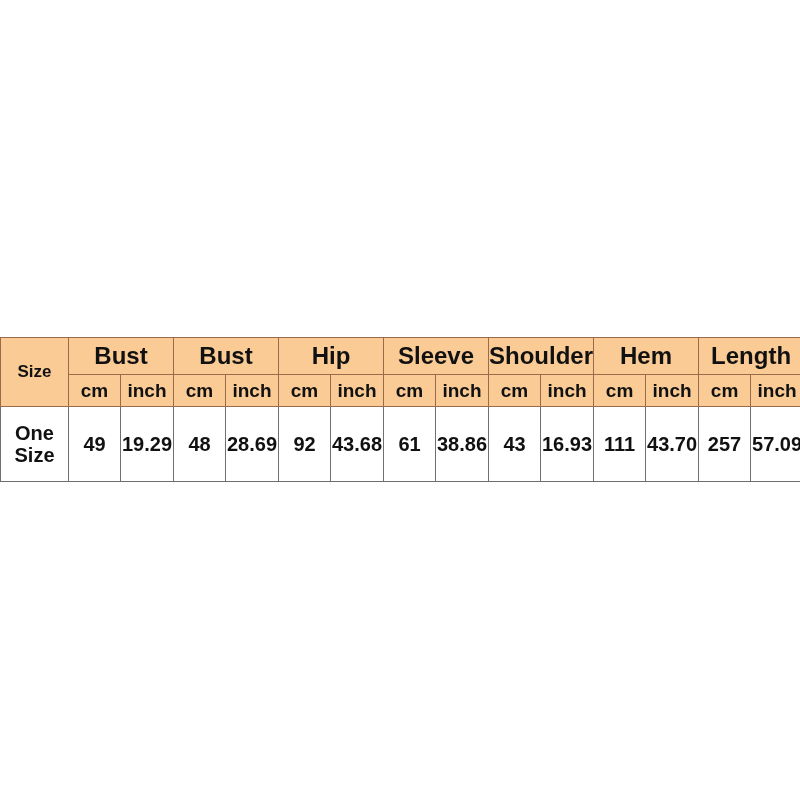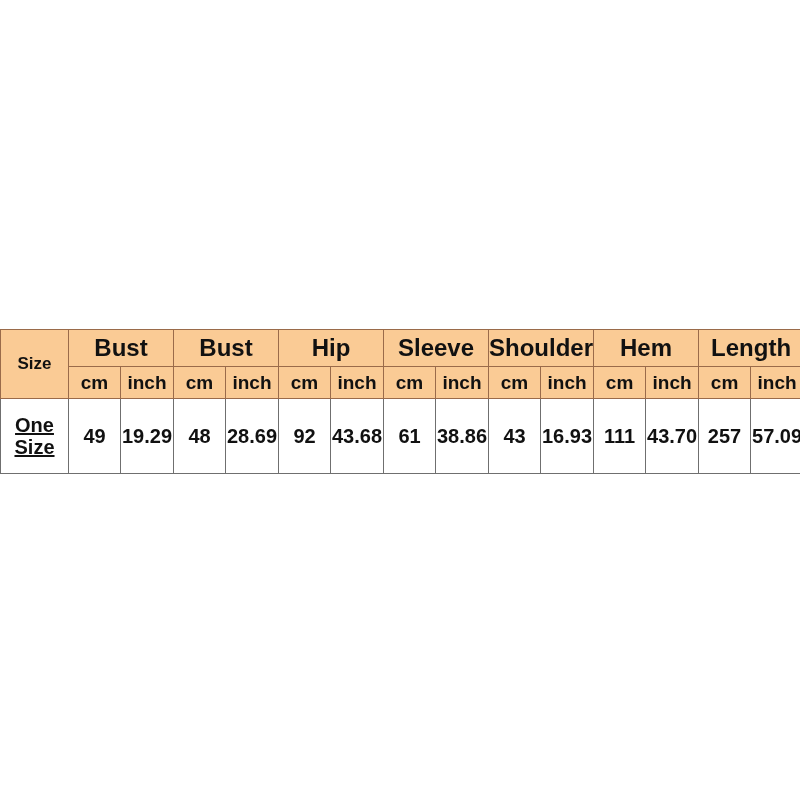--- a/index.html
+++ b/index.html
@@ -11,21 +11,21 @@
     width: 800px;
     height: 800px;
     position: relative;
     font-family: "Liberation Sans", sans-serif;
     overflow: hidden;
   }
 
   #size-chart-wrap {
     position: absolute;
     left: 0px;
-    top: 329px;
+    top: 337px;
     width: 793px;
   }
 
   table.size-chart {
     border-collapse: collapse;
     table-layout: fixed;
     width: 793px;
     background: #ffffff;
   }
 
@@ -67,21 +67,20 @@
   tr.data-row td {
     height: 74px;
     background: #ffffff;
     border-color: #6f6f6f;
     font-size: 20px;
   }
 
   td.size-cell {
     font-size: 19px;
     white-space: pre-line;
-    text-decoration: underline;
   }
 
   
   col.col-size  { width: 68px; }
   col.col-cm    { width: 52px; }
   col.col-inch  { width: 53px; }
 </style>
 </head>
 <body>
 

